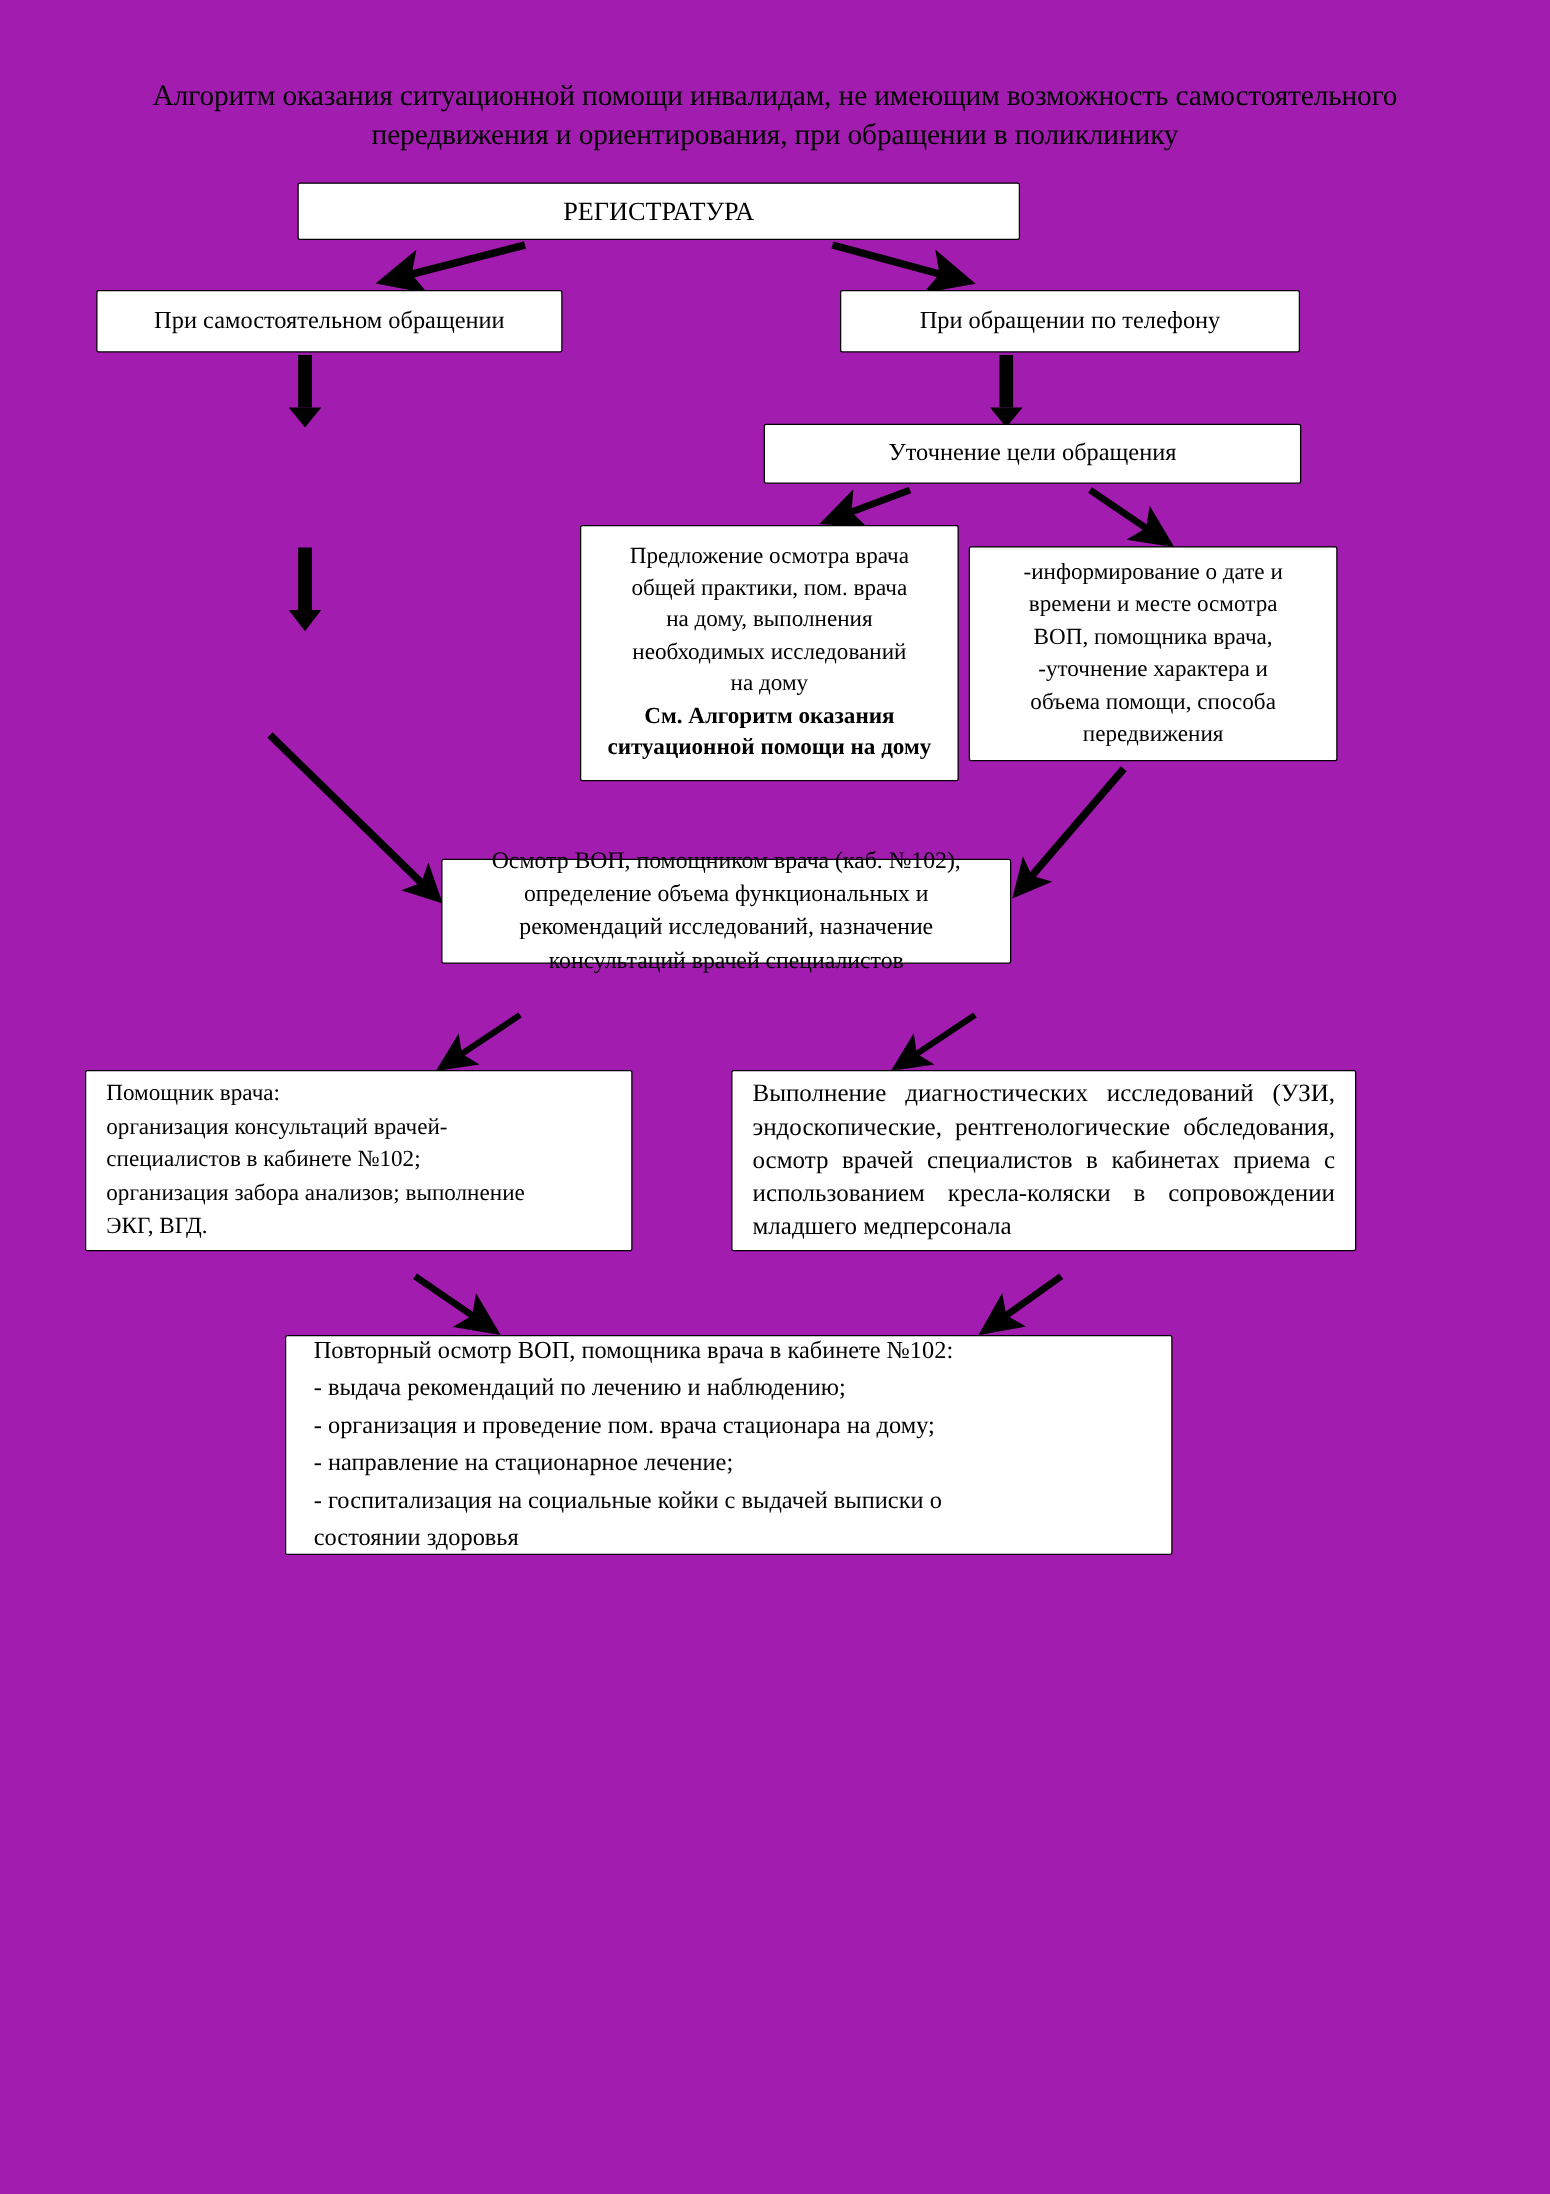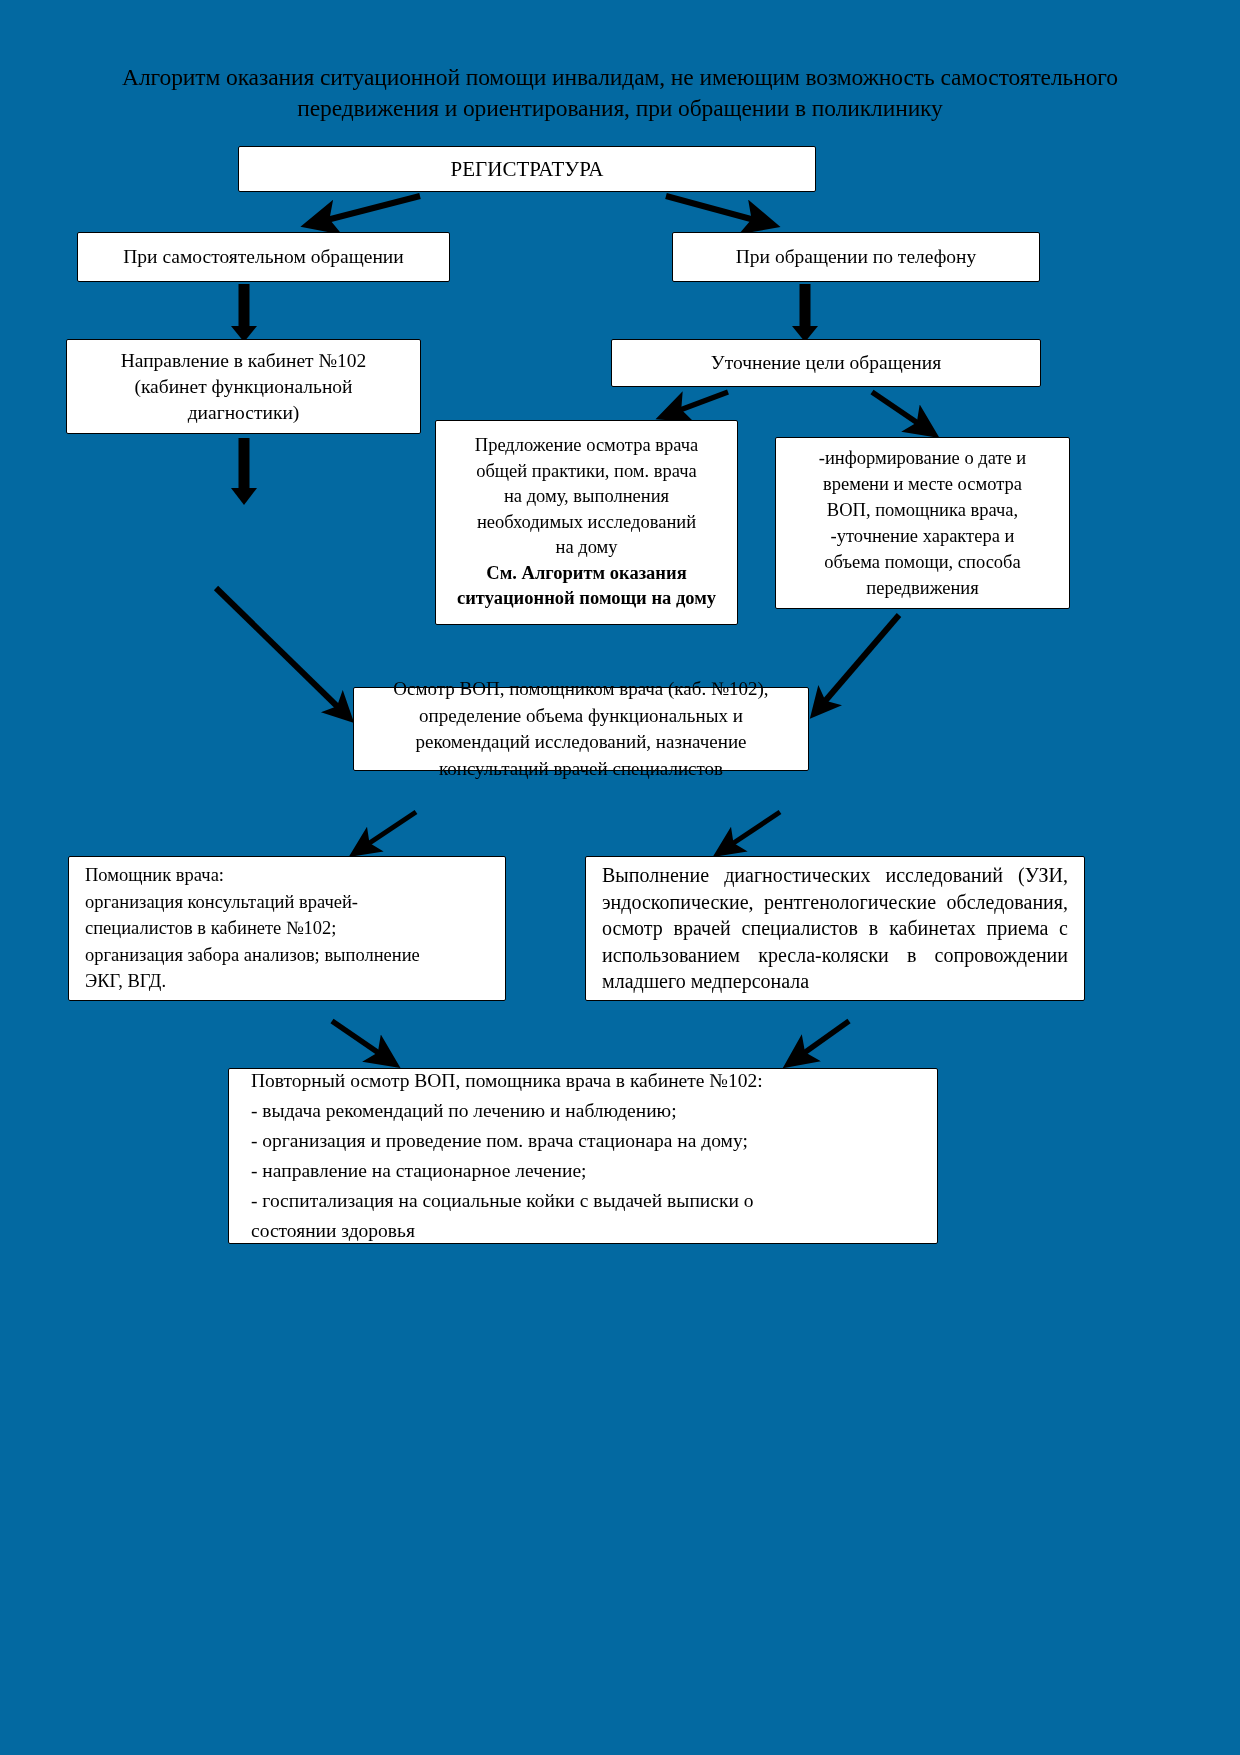--- a/index.html
+++ b/index.html
@@ -10,21 +10,21 @@
   }
   body {
     font-family: "Liberation Serif", "DejaVu Serif", serif;
     color: #000000;
   }
   #page {
     position: relative;
     width: 1240px;
     height: 1755px;
     margin: 0 auto;
-    background: #0369a1;
+    background: #a21caf;
     overflow: hidden;
   }
   #svg-layer {
     position: absolute;
     left: 0;
     top: 0;
     width: 1240px;
     height: 1755px;
     pointer-events: none;
   }
@@ -58,21 +58,21 @@
   .just   { text-align: justify; text-align-last: left; }
   .bold   { font-weight: bold; }
 
   
   #n-registry      { left: 238px; top: 146px;  width: 578px; height: 46px;  font-size: 21px; }
   #n-self-visit    { left: 77px;  top: 232px;  width: 373px; height: 50px;  }
   #n-phone-visit   { left: 672px; top: 232px;  width: 368px; height: 50px;  }
   #n-room102       { left: 66px;  top: 339px;  width: 355px; height: 95px;  }
   #n-clarify-goal  { left: 611px; top: 339px;  width: 430px; height: 48px;  }
   #n-invite-vop    { left: 66px;  top: 503px;  width: 355px; height: 68px;  }
-  #n-offer-home    { left: 435px; top: 420px;  width: 303px; height: 205px; font-size: 18.5px; line-height: 25.5px; }
+  #n-offer-home    { left: 464px; top: 420px;  width: 303px; height: 205px; font-size: 18.5px; line-height: 25.5px; }
   #n-inform        { left: 775px; top: 437px;  width: 295px; height: 172px; font-size: 18.5px; line-height: 26px; text-align: center; }
   #n-exam-vop      { left: 353px; top: 687px;  width: 456px; height: 84px; font-size: 19px; line-height: 26.5px; }
   #n-assistant     { left: 68px;  top: 856px;  width: 438px; height: 145px; font-size: 18.5px; line-height: 26.5px; padding: 8px 16px; }
   #n-diagnostics   { left: 585px; top: 856px;  width: 500px; height: 145px; font-size: 20px; line-height: 26.5px; padding: 8px 16px; }
   #n-recheck       { left: 228px; top: 1068px; width: 710px; height: 176px; font-size: 19.5px; line-height: 30px; padding: 10px 22px; }
 </style>
 </head>
 <body>
 
 <div id="page">
@@ -154,25 +154,20 @@
   </div>
 
   <div class="node center" id="n-self-visit">
     <span class="ln">При самостоятельном обращении</span>
   </div>
 
   <div class="node center" id="n-phone-visit">
     <span class="ln">При обращении по телефону</span>
   </div>
 
-  <div class="node center" id="n-room102">
-    <span class="ln">Направление в кабинет №102</span>
-    <span class="ln">(кабинет функциональной</span>
-    <span class="ln">диагностики)</span>
-  </div>
 
   <div class="node center" id="n-clarify-goal">
     <span class="ln">Уточнение цели обращения</span>
   </div>
 
 
   <div class="node center" id="n-offer-home">
     <span class="ln">Предложение осмотра врача</span>
     <span class="ln">общей практики, пом. врача</span>
     <span class="ln">на дому, выполнения</span>

